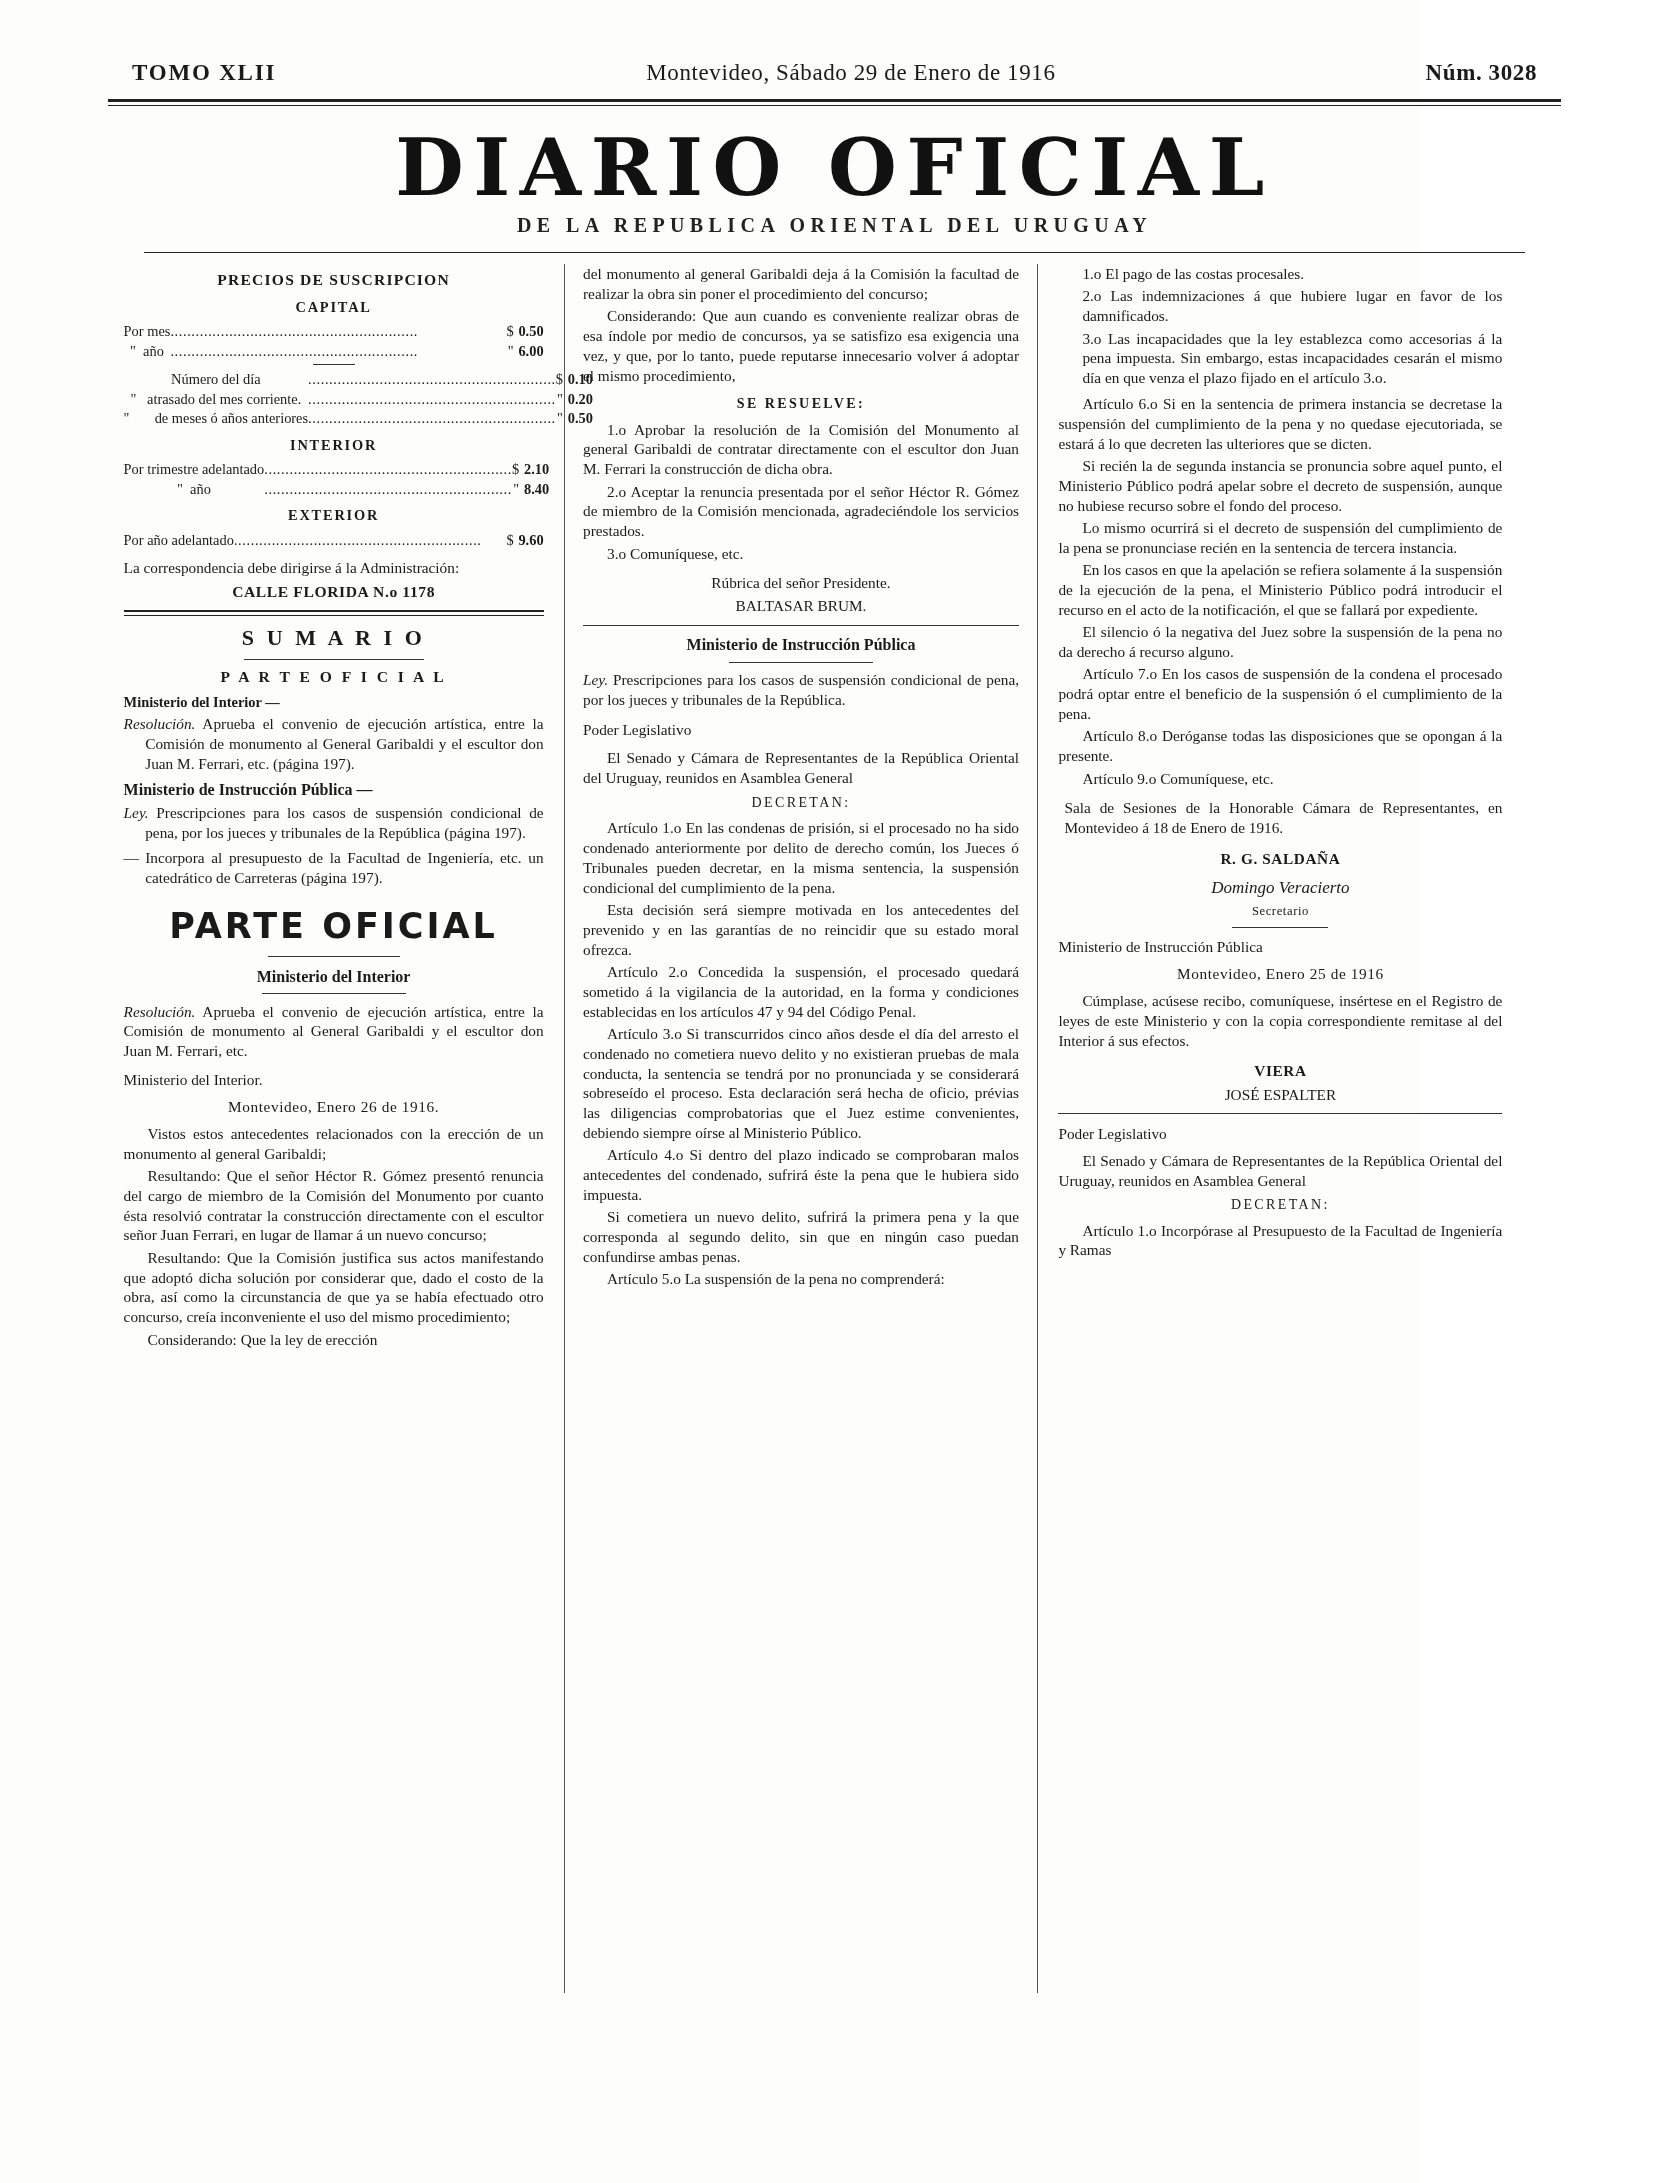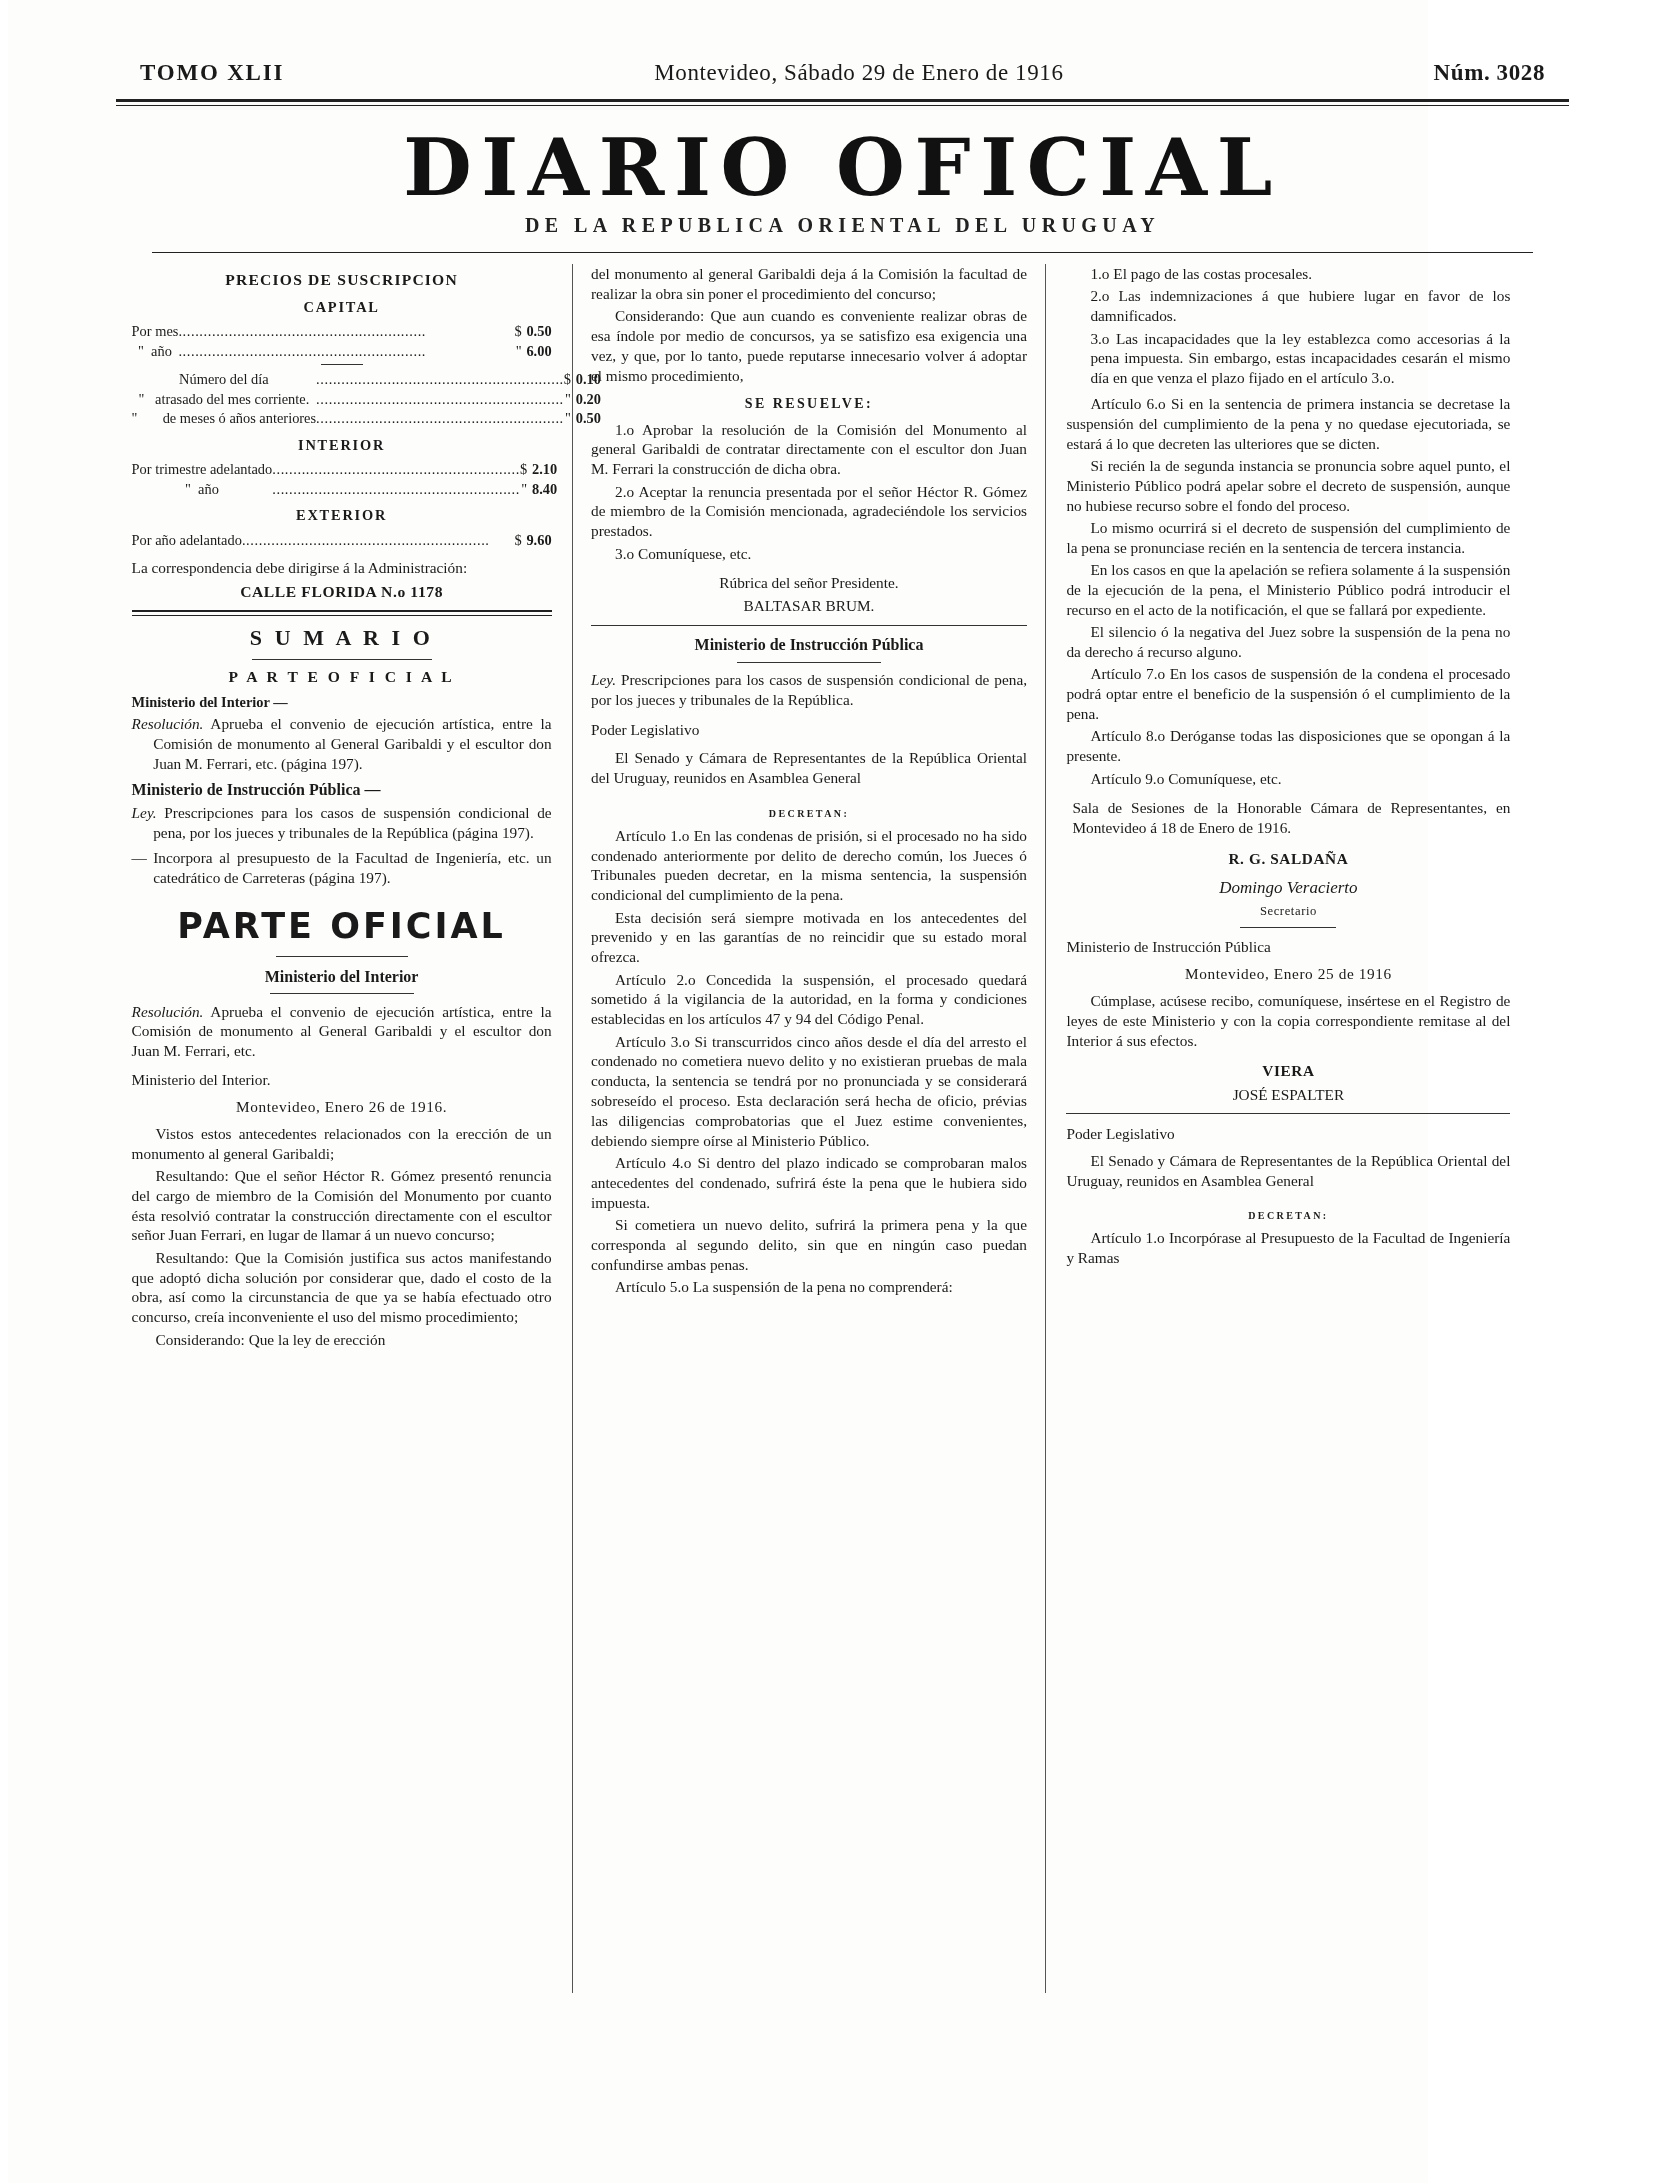--- a/index.html
+++ b/index.html
@@ -10,21 +10,21 @@
   body {
     width: 1672px;
     height: 2183px;
     font-family: "Liberation Serif", serif;
     color: #1a1a1a;
     position: relative;
     overflow: hidden;
   }
   .page {
     position: absolute;
-    left: 8px; top: 0;
+    left: 0; top: 0;
     width: 1420px;
     height: 2183px;
     background: #fdfdfb;
   }
   .sheet {
     position: absolute;
     left: 108px;
     top: 60px;
     width: 1453px;
     height: 2066px;
@@ -180,24 +180,24 @@
   .resuelve {
     text-align: center;
     font-weight: bold;
     letter-spacing: 2.4px;
     font-size: 14px;
     margin: 9.6px 0 6px 0;
     text-indent: 0;
   }
   .decretan {
     text-align: center;
-    font-weight: bold;
+    font-weight: normal;
     letter-spacing: 2.4px;
-    font-size: 10px;
-    margin: 19px 0 6px 0;
+    font-size: 14px;
+    margin: 6px 0 6px 0;
     text-indent: 0;
   }
   .hang { text-indent: 0; padding-left: 24px; position: relative; }
   .sumario-item { text-indent: 0; padding-left: 21.6px; margin-bottom: 4.8px; }
   .sumario-item .lead { margin-left: -21.6px; font-style: italic; }
   .bullet-dash { text-indent: 0; padding-left: 21.6px; position: relative; margin-bottom: 4.8px; }
   .bullet-dash::before { content: "—"; position: absolute; left: 0; }
 </style>
 </head>
 <body>

